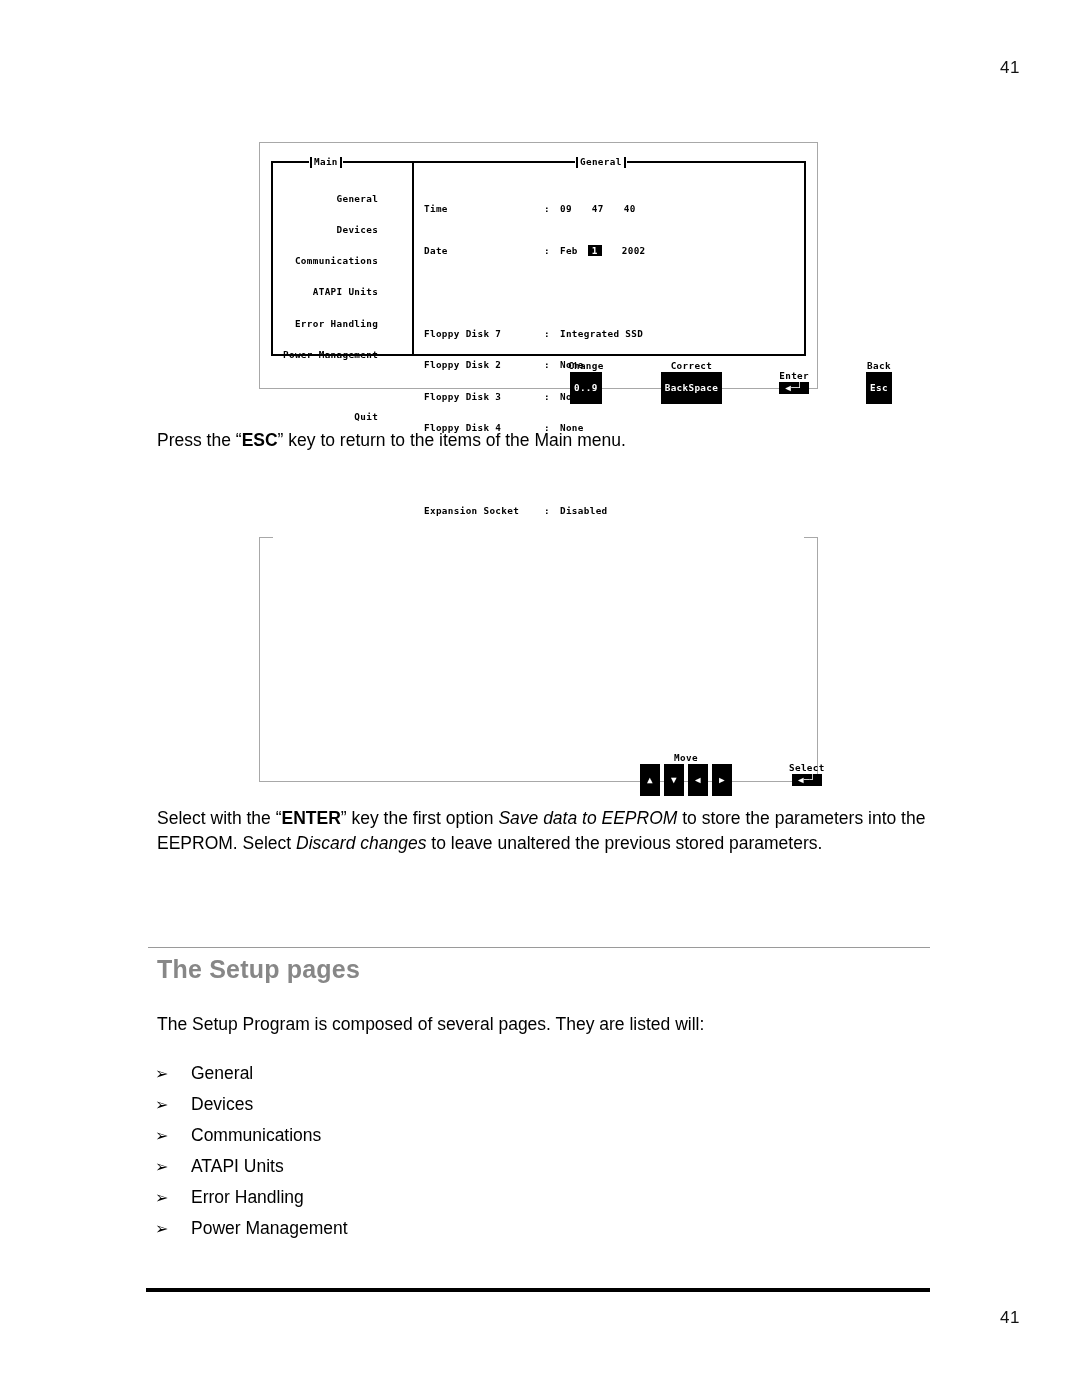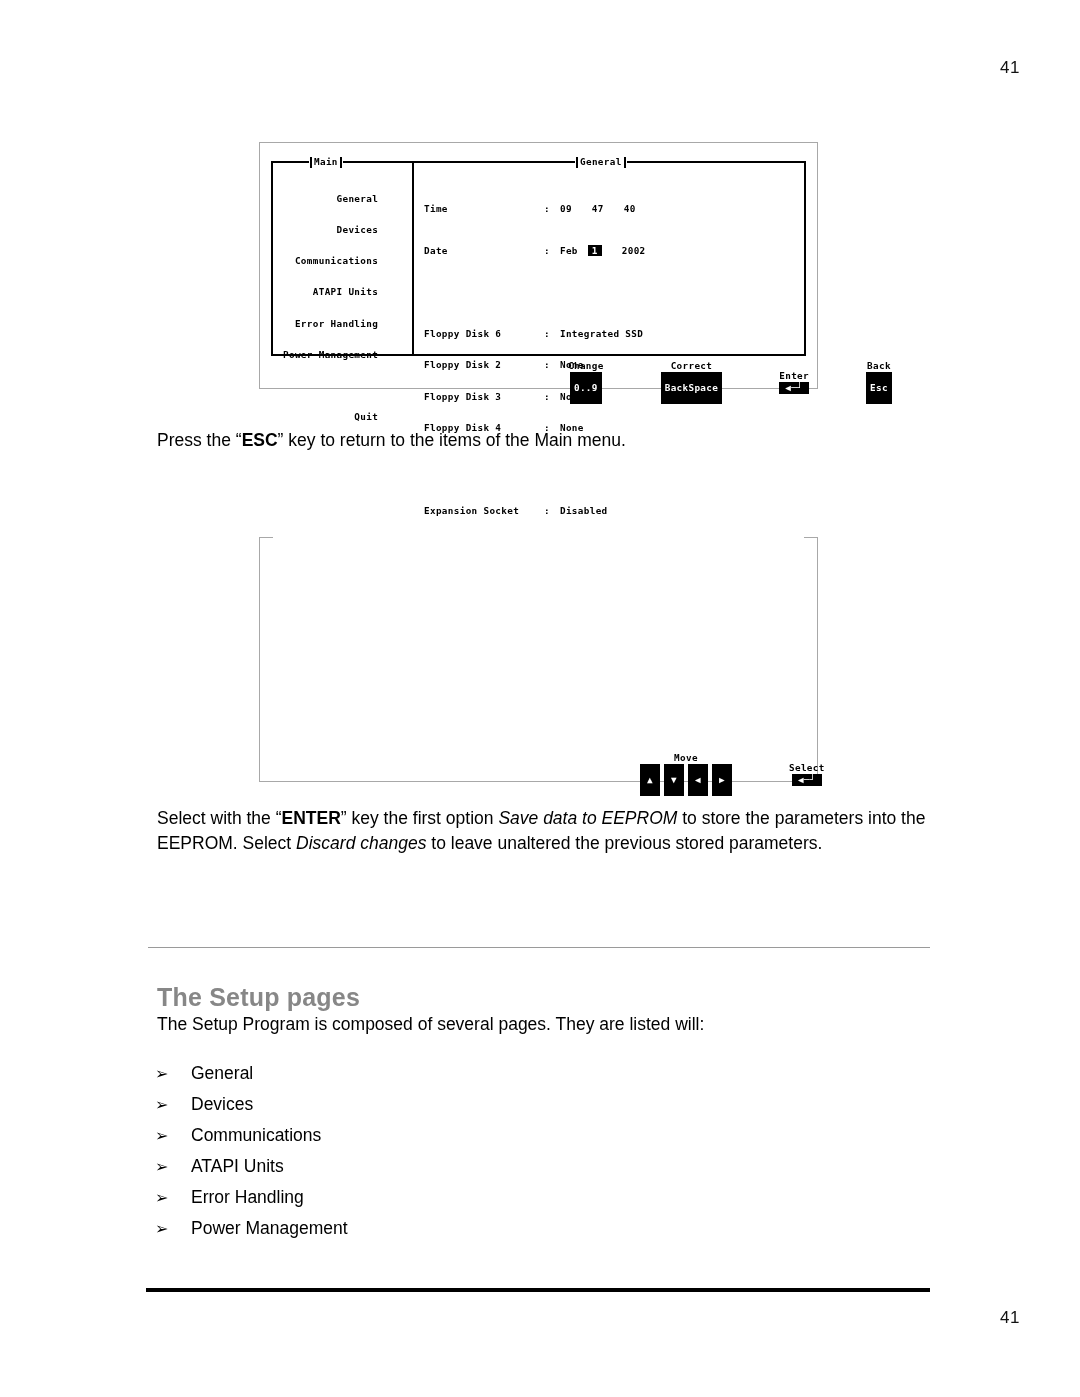--- a/index.html
+++ b/index.html
@@ -230,21 +230,21 @@
     position: absolute;
     left: 148px;
     top: 947px;
     width: 782px;
     height: 1px;
     background: #9a9a9a;
   }
   .section-heading {
     position: absolute;
     left: 157px;
-    top: 983px;
+    top: 955px;
     font-size: 25px;
     font-weight: bold;
     color: #878787;
     letter-spacing: 0.2px;
   }
 
   
   .bullet-list {
     position: absolute;
     left: 155px;
@@ -299,21 +299,21 @@
       <span class="bar"></span>
     </div>
     <div class="panel-body bios rows">
 
       <span class="row"><span class="lbl">Time</span><span>:</span><span class="sep"></span><span>09</span><span class="sep"></span><span class="sep"></span><span>47</span><span class="sep"></span><span class="sep"></span><span>40</span></span>
 
       <span class="row"><span class="lbl">Date</span><span>:</span><span class="sep"></span><span>Feb</span><span class="sep"></span><span class="inv">1</span><span class="sep"></span><span class="sep"></span><span>2002</span></span>
 
       <span class="row-gap"></span>
 
-      <span class="row"><span class="lbl">Floppy Disk 6</span><span>:</span><span class="sep"></span><span>Integrated SSD</span></span>
+      <span class="row"><span class="lbl">Floppy Disk 7</span><span>:</span><span class="sep"></span><span>Integrated SSD</span></span>
       <span class="row"><span class="lbl">Floppy Disk 2</span><span>:</span><span class="sep"></span><span>None</span></span>
       <span class="row"><span class="lbl">Floppy Disk 3</span><span>:</span><span class="sep"></span><span>None</span></span>
       <span class="row"><span class="lbl">Floppy Disk 4</span><span>:</span><span class="sep"></span><span>None</span></span>
 
       <span class="row-gap"></span>
 
       <span class="row"><span class="lbl">Expansion Socket</span><span>:</span><span class="sep"></span><span>Disabled</span></span>
       <span class="row"><span class="lbl">DiskOnChip Map</span><span>:</span><span class="sep"></span><span>0E8000h (Default)</span></span>
 
       <span class="row-gap"></span>

